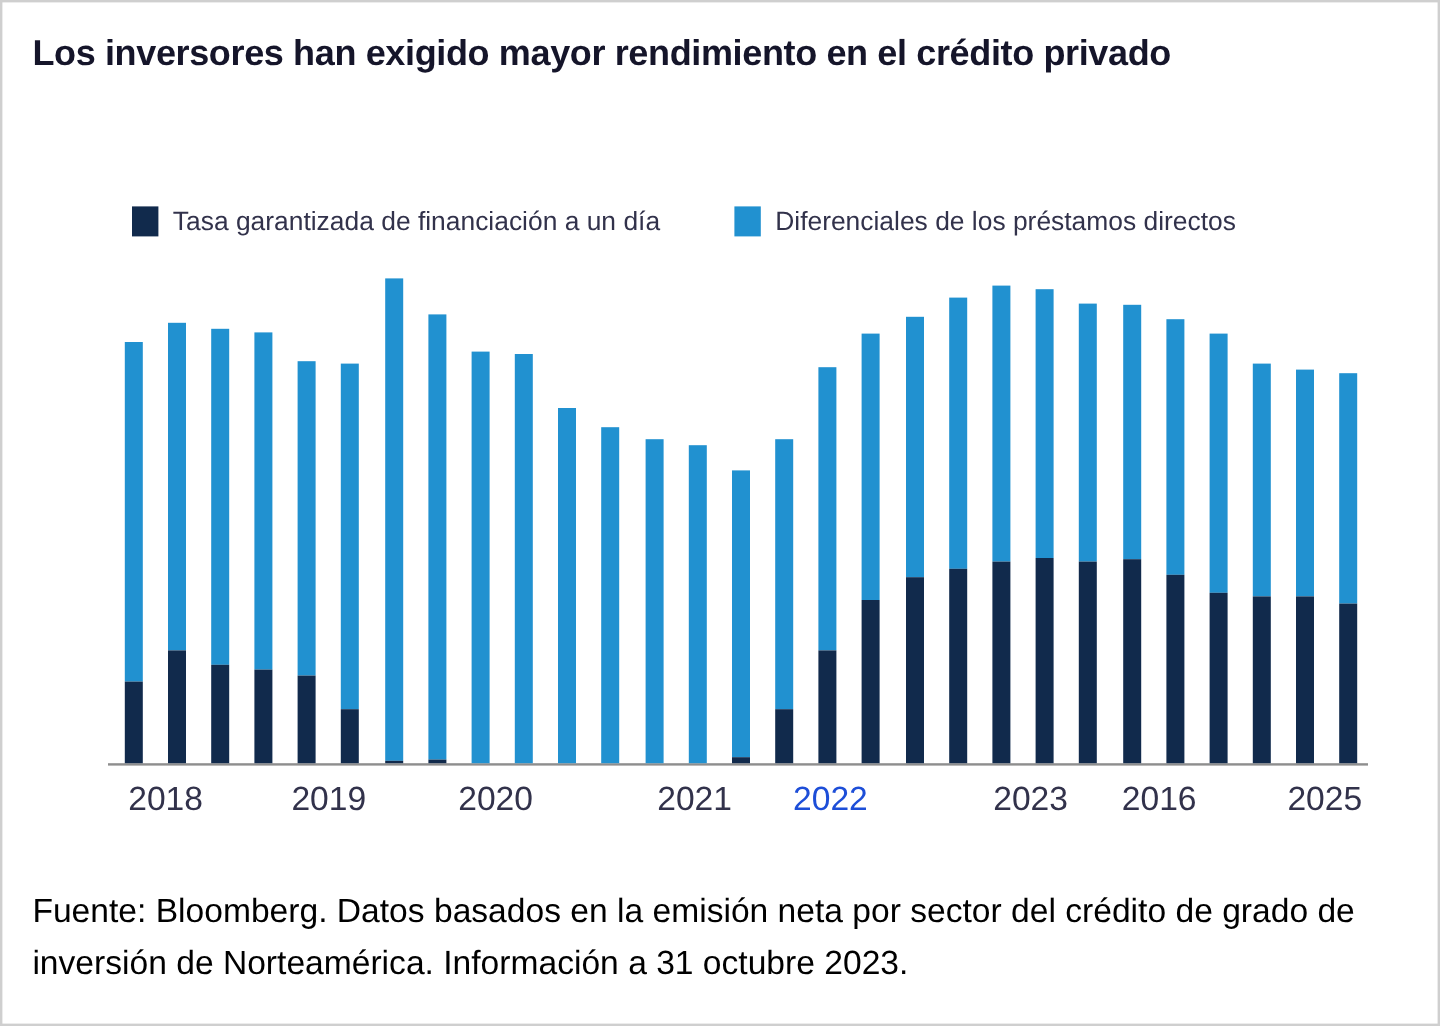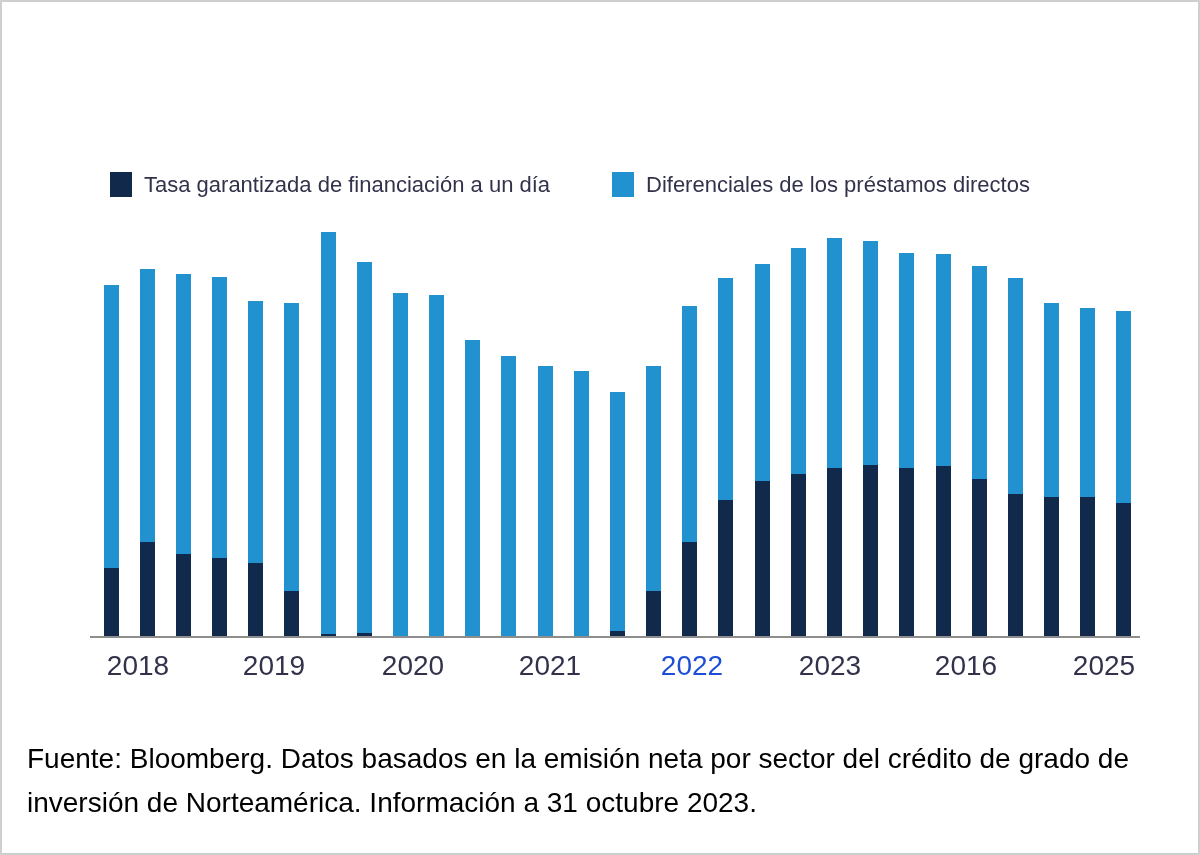--- a/index.html
+++ b/index.html
@@ -53,20 +53,21 @@
   .footer{
     position:absolute;left:25px;top:735px;width:1158px;
     font-size:28px;line-height:44px;color:#000000;
   }
 </style>
 </head>
 <body>
 
 <div class="canvas">
 
+  <div class="title" style="color: rgb(21, 21, 42);">Los inversores han exigido mayor rendimiento en el crédito privado</div>
 
 
   <div class="legend-item" id="legend-sofr">
     <span class="swatch" style="background: rgb(17, 42, 76);"></span>
     <span class="legend-label">Tasa garantizada de financiación a un día</span>
   </div>
 
   <div class="legend-item" id="legend-spread">
     <span class="swatch" style="background: rgb(33, 145, 208);"></span>
     <span class="legend-label">Diferenciales de los préstamos directos</span>
@@ -189,22 +190,22 @@
       <div class="bar" style="left: 1026.4px; width: 15px; height: 325.189px;">
         <div class="seg" style="bottom: 132.664px; height: 192.525px; background: rgb(33, 145, 208);"></div>
         <div class="seg" style="bottom: 0px; height: 132.664px; background: rgb(17, 42, 76);"></div>
       </div>
     </div>
 
   <div class="x-labels">
       <div class="x-tick-label" style="left: 48px; color: rgb(50, 50, 75);">2018</div>
       <div class="x-tick-label" style="left: 184px; color: rgb(50, 50, 75);">2019</div>
       <div class="x-tick-label" style="left: 323px; color: rgb(50, 50, 75);">2020</div>
-      <div class="x-tick-label" style="left: 460px; color: rgb(50, 50, 75);">2021</div>
+      <div class="x-tick-label" style="left: 460px; color: rgb(50, 50, 75); text-align: right;">2021</div>
       <div class="x-tick-label" style="left: 602px; color: #1d4ed8;">2022</div>
-      <div class="x-tick-label" style="left: 740px; color: rgb(50, 50, 75);">2023</div>
+      <div class="x-tick-label" style="left: 740px; color: rgb(50, 50, 75); text-align: right;">2023</div>
       <div class="x-tick-label" style="left: 876px; color: rgb(50, 50, 75);">2016</div>
       <div class="x-tick-label" style="left: 1014px; color: rgb(50, 50, 75);">2025</div>
     </div>
 
   <div class="footer">Fuente: Bloomberg. Datos basados en la emisión neta por sector del crédito de grado de inversión de Norteamérica. Información a 31 octubre 2023.</div>
 
 </div>
 
 </body></html>

